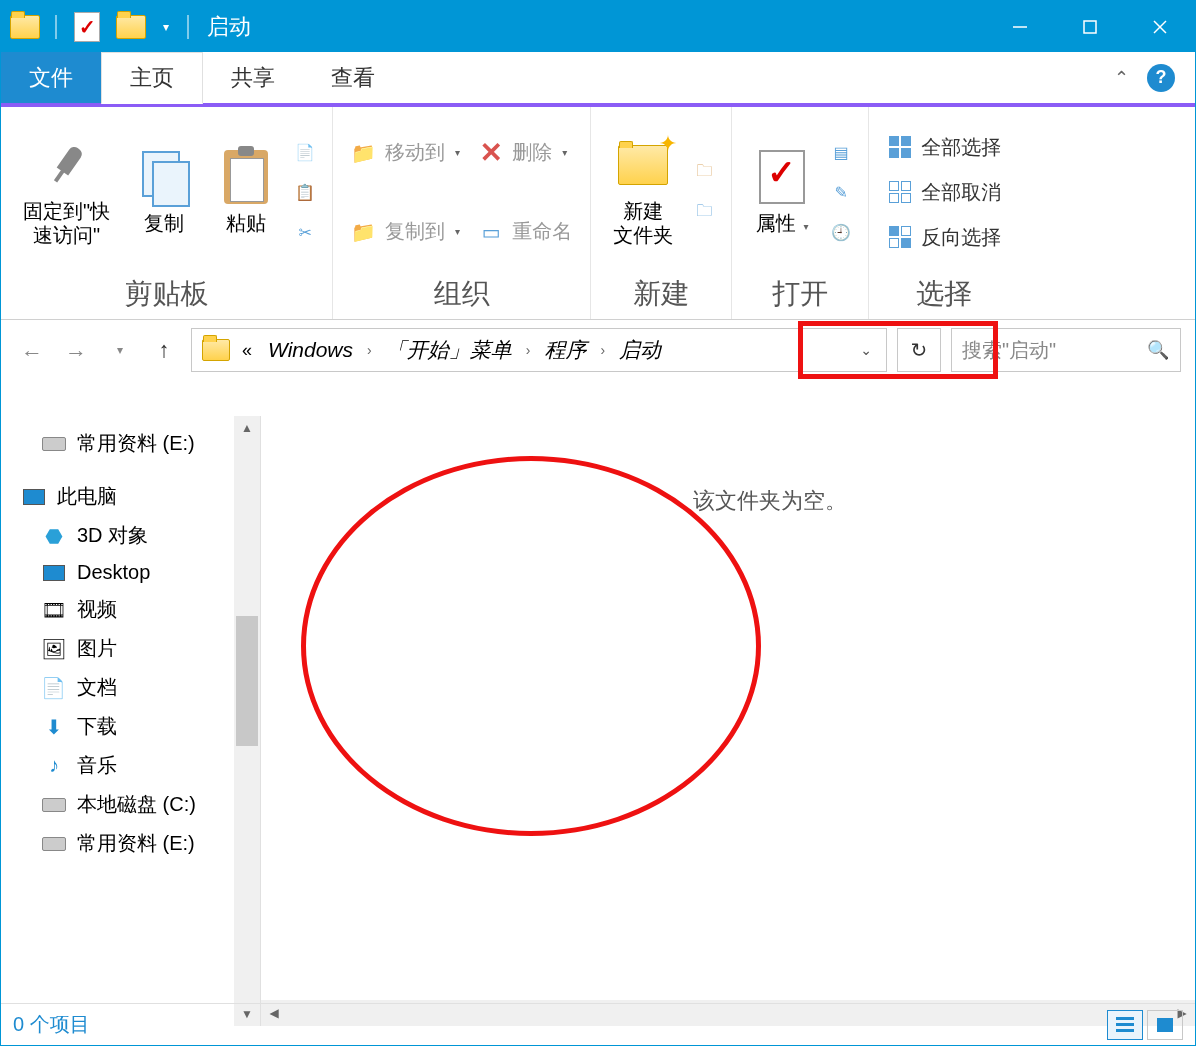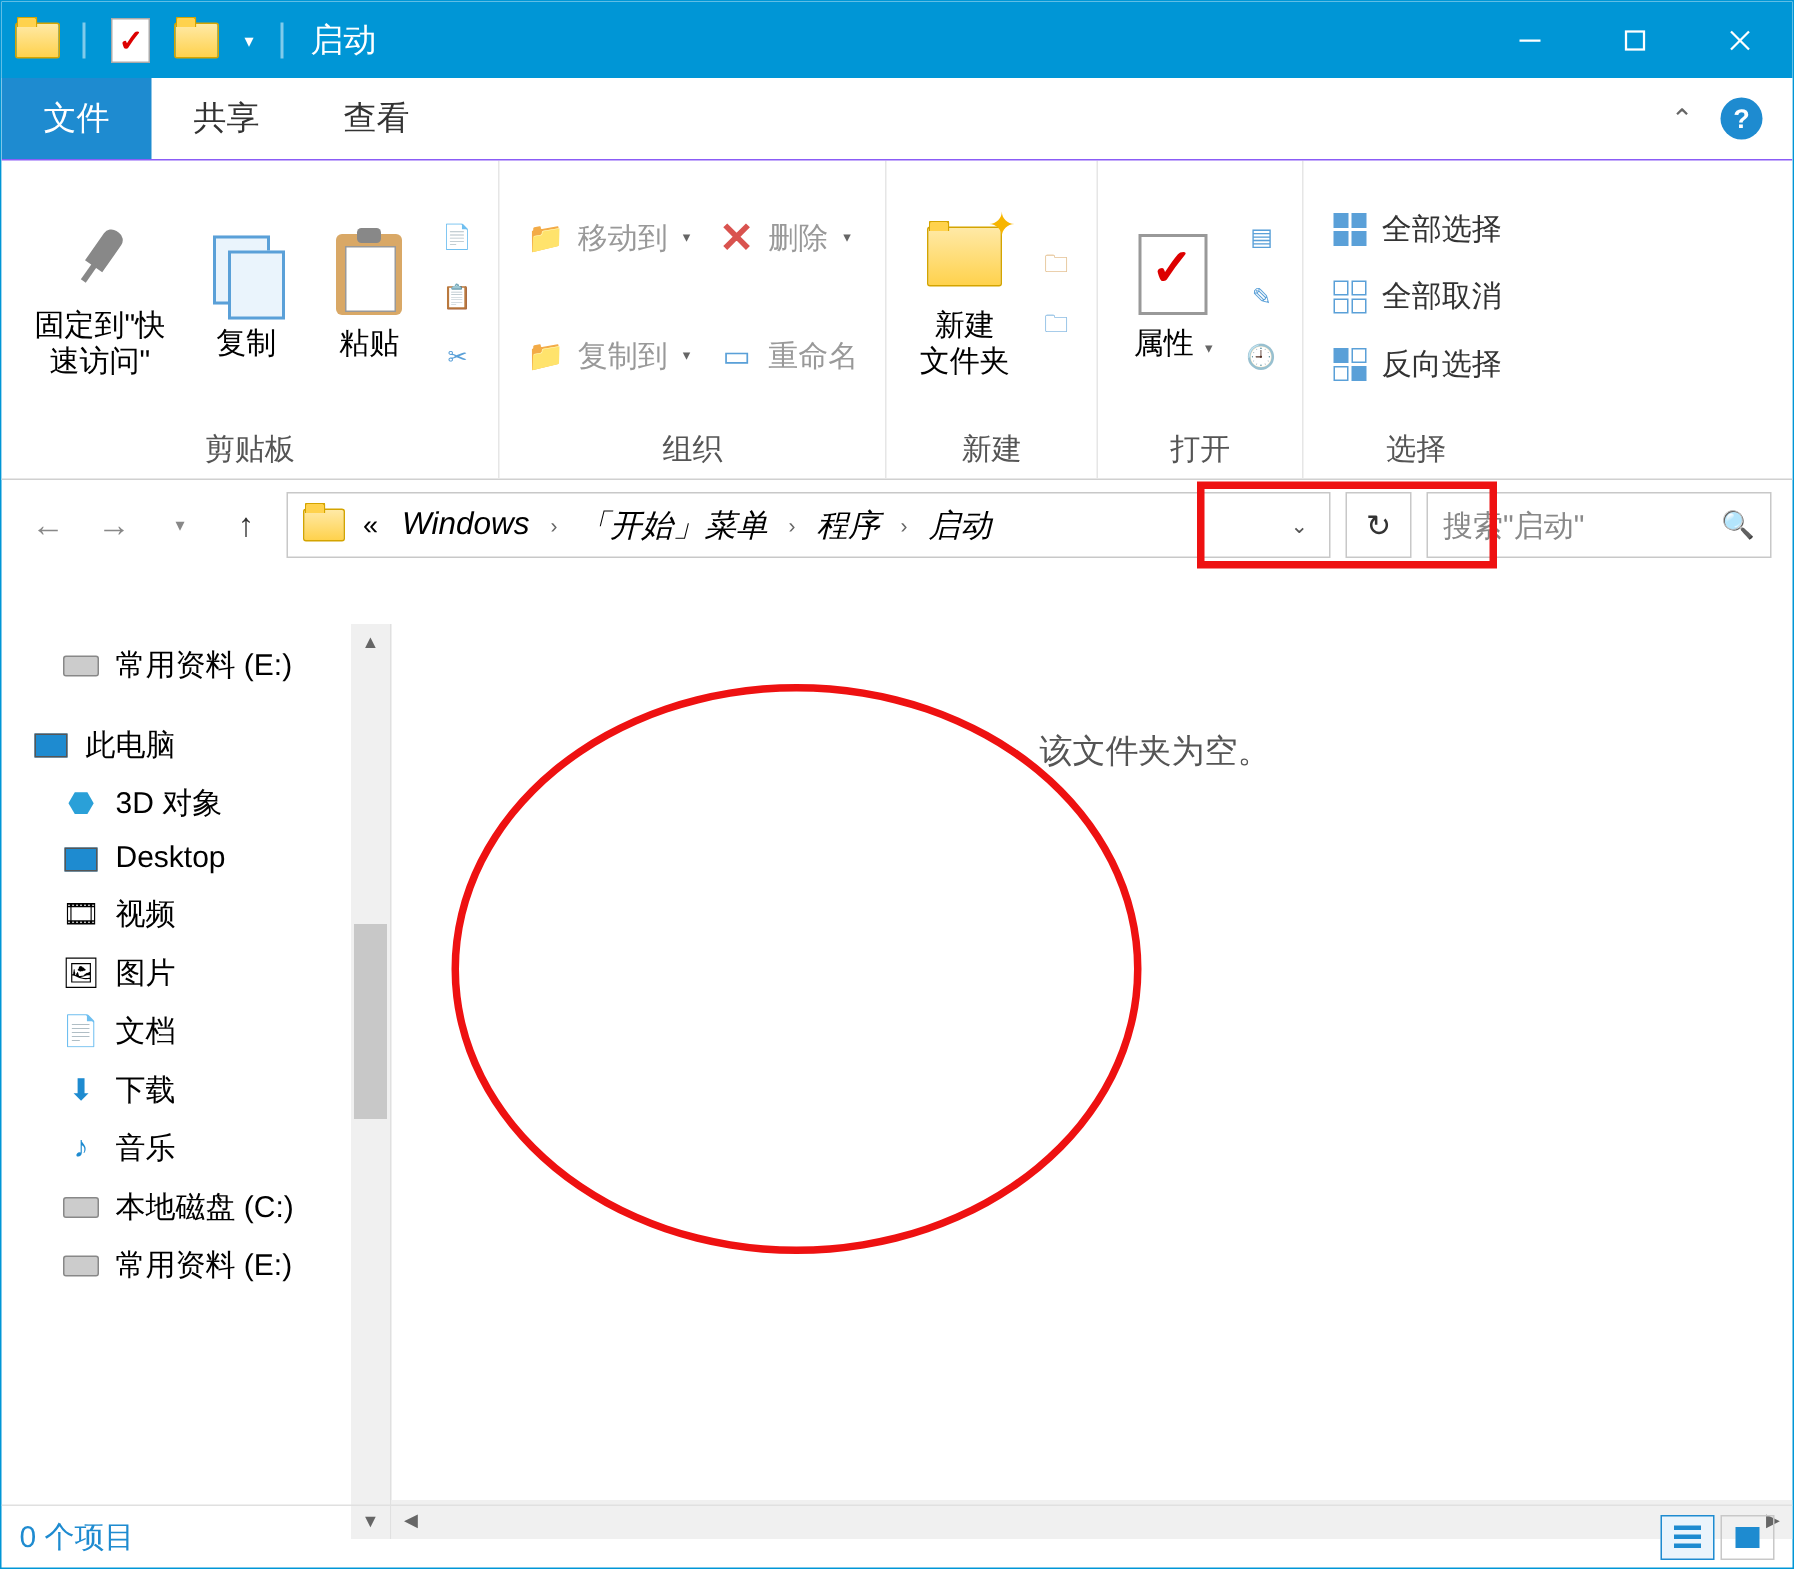--- a/index.html
+++ b/index.html
@@ -15,33 +15,33 @@
 .props-ico:after { content:'✓'; color:#d00; position:absolute; top:2px; left:4px; font-size:20px; font-weight:bold;}
 .titlebar .sep { width:2px; height:24px; background:rgba(255,255,255,.5); margin:0 6px;}
 .titlebar .chev { color:#fff; font-size:12px; padding:0 8px;}
 .titlebar .title { font-size:22px; margin-left:8px;}
 .winctrl { margin-left:auto; display:flex; height:100%;}
 .winctrl div { width:70px; display:flex; align-items:center; justify-content:center; font-size:20px; color:#fff; cursor:pointer;}
 .winctrl .max { font-size:16px;}
 .winctrl svg { width:18px; height:18px; stroke:#fff; stroke-width:1.5; fill:none;}
 
 
-.tabrow { height:55px; background:#fff; border-bottom:1px solid #8b5cf6; display:flex; align-items:stretch; position:relative;}
+.tabrow { height:55px; background:#fff; border-bottom:4px solid #8b5cf6; display:flex; align-items:stretch; position:relative;}
 .tab { padding:0 28px; display:flex; align-items:center; font-size:22px; color:#333; cursor:pointer; position:relative;}
 .tab.file { background:#1e8bd0; color:#fff; }
 .tab.active { border:1px solid #e0e0e0; border-bottom:1px solid #fff; margin-bottom:-1px; background:#fff;}
 .tabrow .right { margin-left:auto; display:flex; align-items:center; gap:18px; padding-right:20px;}
 .help-ico { width:28px; height:28px; border-radius:50%; background:#1e8bd0; color:#fff; display:flex; align-items:center; justify-content:center; font-weight:bold; font-size:18px;}
 .collapse-ico { font-size:18px; color:#666;}
 
 
 .ribbon { height:213px; background:#fff; border-bottom:1px solid #d0d0d0; display:flex;}
 .rgroup { border-right:1px solid #e6e6e6; display:flex; flex-direction:column; align-items:center; padding:8px 14px 4px 14px;}
 .rgroup .body { flex:1; display:flex; align-items:center; gap:10px;}
-.rgroup .label { font-size:20px; color:#555; padding:6px 0 2px 0;}
+.rgroup .label { font-size:28px; color:#555; padding:6px 0 2px 0;}
 .bigbtn { display:flex; flex-direction:column; align-items:center; gap:6px; padding:4px 8px; cursor:pointer;}
 .bigbtn .ico { width:56px; height:56px; display:flex; align-items:center; justify-content:center;}
 .bigbtn .txt { font-size:20px; text-align:center; line-height:1.2;}
 .smallcol { display:flex; flex-direction:column; gap:14px;}
 .smallbtn { display:flex; align-items:center; gap:8px; font-size:20px; color:#333; cursor:pointer; padding:2px 4px;}
 .smallbtn.dim { color:#999;}
 .smallico { width:26px; height:26px; display:flex; align-items:center; justify-content:center;}
 .chev-sm { font-size:10px; color:#666; margin-left:2px;}
 
 
@@ -151,20 +151,21 @@
         <svg viewBox="0 0 18 18">
           <line x1="3" y1="3" x2="15" y2="15"></line>
           <line x1="15" y1="3" x2="3" y2="15"></line>
         </svg>
       </div>
   </div>
 </div>
 
 <div class="tabrow">
   <div class="tab file">文件</div>
+  <div class="tab active">主页</div>
   <div class="tab">共享</div>
   <div class="tab">查看</div>
   <div class="right">
     <div class="collapse-ico">⌃</div>
     <div class="help-ico">?</div>
   </div>
 </div>
 
 <div class="ribbon">
   <div class="rgroup">

